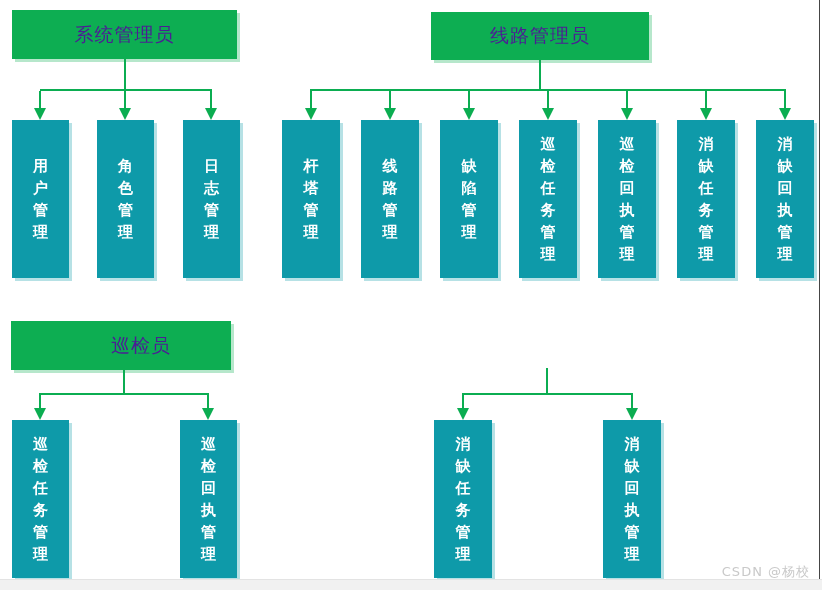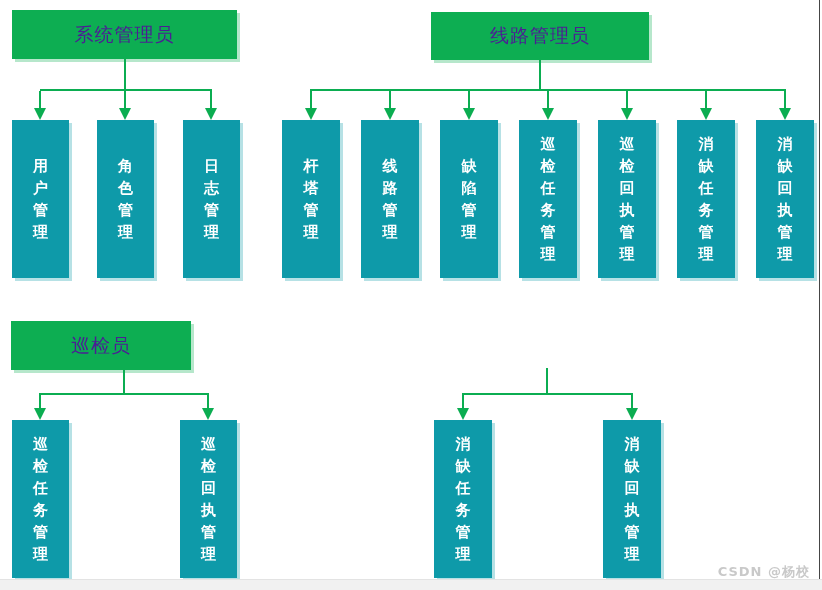--- a/index.html
+++ b/index.html
@@ -29,21 +29,21 @@
     border-left:6px solid transparent;border-right:6px solid transparent;
     border-top:12px solid var(--connector-green,#0BAD51);
   }
   .footer-strip{
     position:absolute;left:0;top:579px;width:822px;height:11px;
     background:var(--footer-strip,#F1F1F1);border-top:1px solid #E3E3E3;box-sizing:border-box;
   }
   .edge-line{position:absolute;left:819px;top:0;width:1px;height:580px;background:#454545;}
   .watermark{
     position:absolute;right:12px;top:563px;
-    color:var(--watermark-gray,#C9C9C9);font-size:13px;letter-spacing:1px;font-weight:bold;
+    color:var(--watermark-gray,#C9C9C9);font-size:13px;letter-spacing:1px;
   }
 </style>
 </head>
 <body style="--header-green: #0DAE52; --node-teal: #0E9AA9; --connector-green: #0BAD51; --footer-strip: #F1F1F1; --watermark-gray: #C9C9C9;">
 
 <div class="canvas">
 
   <div class="role" style="left:12px;top:10px;width:225px;height:49px;">系统管理员</div>
   <div class="ln" style="left:124px;top:59px;width:2px;height:31px;"></div>
   <div class="ln" style="left:40px;top:89px;width:172px;height:2px;"></div>
@@ -153,21 +153,21 @@
     <span class="vlabel">
         <span>消</span>
         <span>缺</span>
         <span>回</span>
         <span>执</span>
         <span>管</span>
         <span>理</span>
       </span>
   </div>
 
-  <div class="role" style="left:11px;top:321px;width:180px;height:49px;">巡检员</div>
+  <div class="role" style="left:11px;top:321px;width:180px;height:49px;padding-left:40px;">巡检员</div>
   <div class="ln" style="left:123px;top:370px;width:2px;height:23px;"></div>
   <div class="ln" style="left:39px;top:393px;width:170px;height:2px;"></div>
   <div class="ln" style="left:39px;top:395px;width:2px;height:14px;"></div>
   <div class="ln" style="left:207px;top:395px;width:2px;height:14px;"></div>
   <div class="arw" style="left:34px;top:408px;"></div>
   <div class="arw" style="left:202px;top:408px;"></div>
   <div class="node" style="left:12px;top:420px;width:57px;height:158px;">
     <span class="vlabel">
         <span>巡</span>
         <span>检</span>

